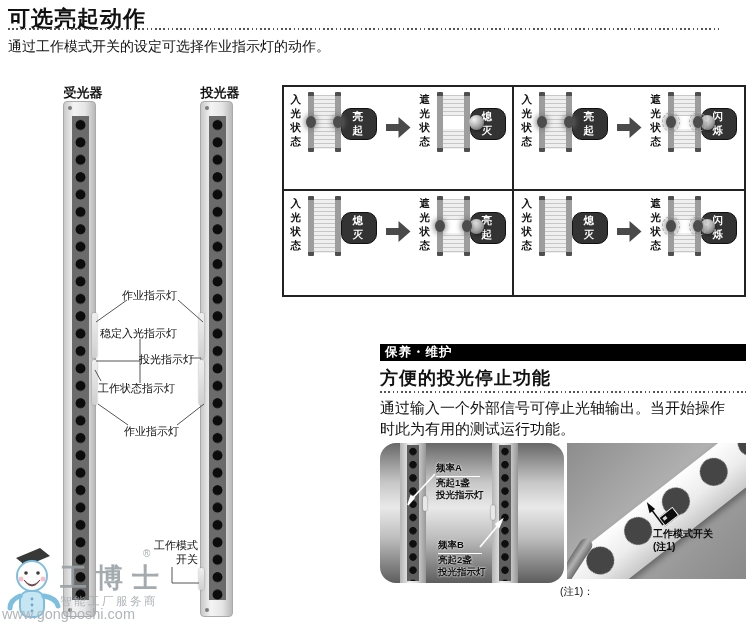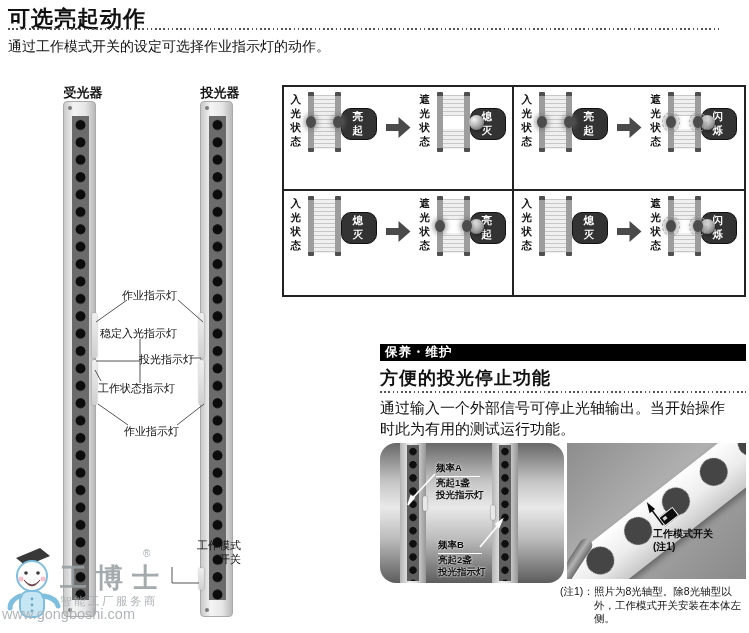--- a/index.html
+++ b/index.html
@@ -152,21 +152,21 @@
       <line x1="177" y1="425" x2="204" y2="404"></line>
       <polyline points="172,567 172,583 199,583"></polyline>
     </g>
   </svg>
 
   <div class="abs callout" style="left:122px;top:288px;">作业指示灯</div>
   <div class="abs callout" style="left:100px;top:326px;">稳定入光指示灯</div>
   <div class="abs callout" style="left:139px;top:352px;">投光指示灯</div>
   <div class="abs callout" style="left:98px;top:381px;">工作状态指示灯</div>
   <div class="abs callout" style="left:124px;top:424px;">作业指示灯</div>
-  <div class="abs callout callout-right" style="left:150px;top:539px;width:48px;margin-left:43px;">
+  <div class="abs callout callout-right" style="left:150px;top:539px;width:48px;">
     <span style="display:block;">工作模式</span>
     <span style="display:block;">开关</span>
   </div>
 
   <div class="abs grid">
 
     <div class="cell bdr bdb">
       <div class="mini">
         <div class="mini-title">入光状态</div>
         <div class="mini-fig lit">
@@ -322,21 +322,20 @@
       </g>
     </svg>
     <div class="rlabel">
       <span>工作模式开关</span><br>
       <span>(注1)</span>
     </div>
   </div>
 
   <div class="abs note">
     <span class="nl">(注1)：</span>
-    <span class="nt">照片为8光轴型。除8光轴型以外，工作模式开关安装在本体左侧。</span>
   </div>
 
   <div class="abs watermark">
     <svg width="58" height="78" viewBox="0 0 58 78" style="position:absolute;left:6px;top:8px;">
       <g>
         <polygon points="10,12 34,2 44,10 20,20" fill="#1d1d1d"></polygon>
         <rect x="16" y="13" width="16" height="6" rx="2" fill="#1d1d1d"></rect>
         <circle cx="26" cy="30" r="15" fill="#fdfdfd" stroke="#6db6da" stroke-width="2"></circle>
         <circle cx="20" cy="27" r="1.8" fill="#222"></circle>
         <circle cx="32" cy="27" r="1.8" fill="#222"></circle>

